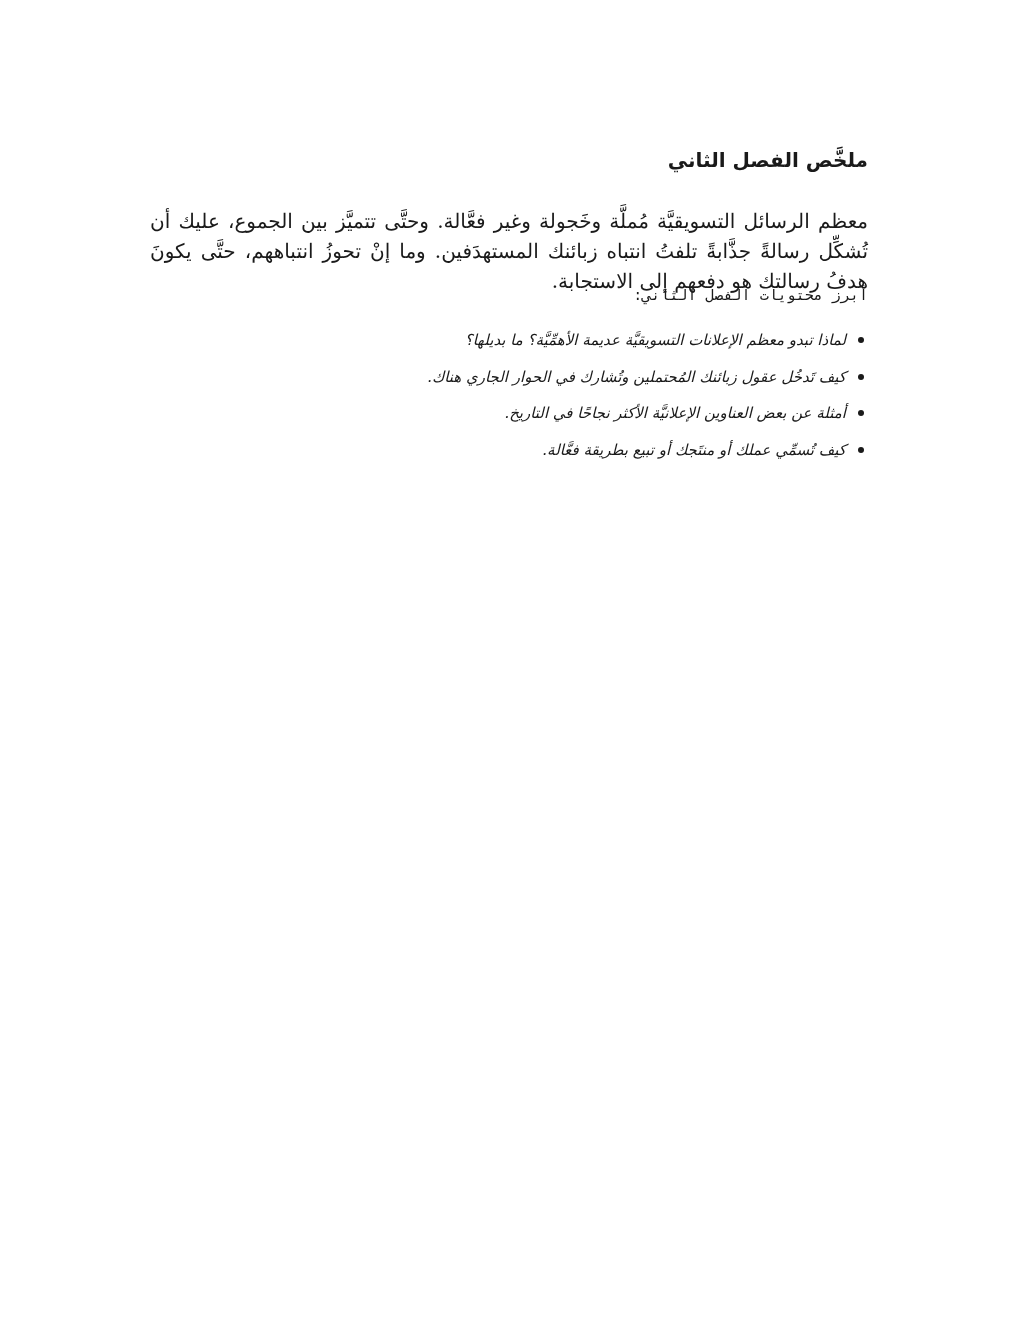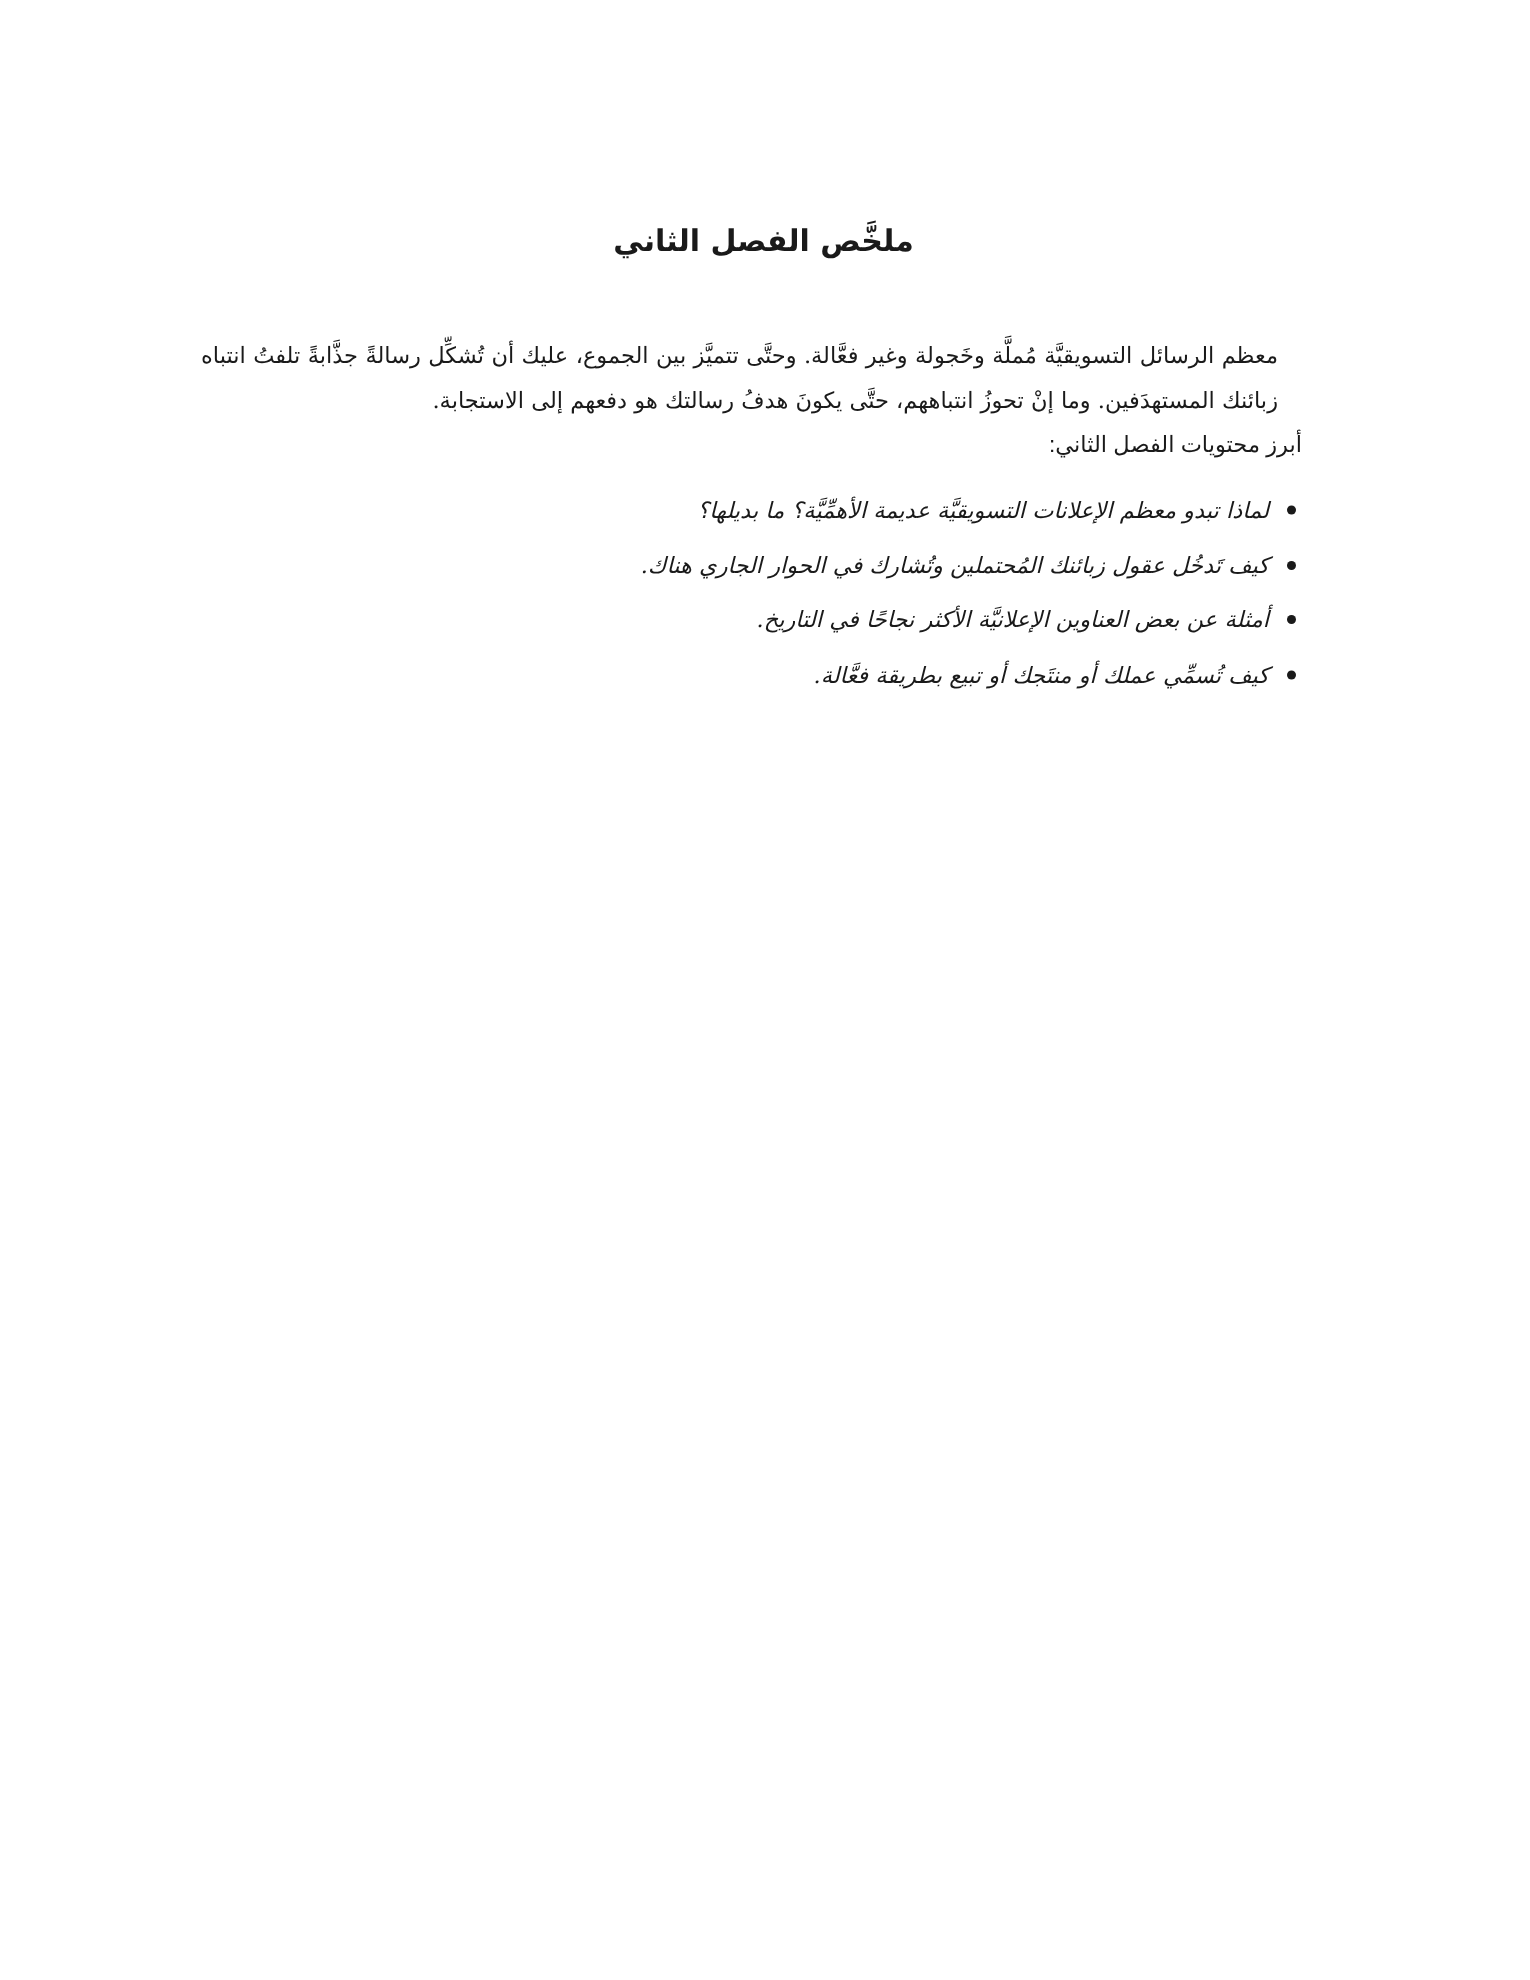--- a/index.html
+++ b/index.html
@@ -19,44 +19,43 @@
       left: 150px;
       top: 0;
       width: 718px;
       direction: rtl;
     }
     .title {
       position: absolute;
       top: 144px;
       left: 0;
       width: 718px;
-      text-align: center;
       font-family: "DejaVu Sans", sans-serif;
       font-weight: bold;
       font-size: 20px;
       line-height: 32px;
       margin: 0;
     }
     .intro {
       position: absolute;
       top: 206px;
       right: 0;
       width: 718px;
       font-family: "DejaVu Serif", serif;
-      font-size: 15px;
+      font-size: 20px;
       line-height: 30px;
       text-align: justify;
       text-align-last: right;
-      margin: 16px;
+      margin: 0;
     }
     .subheading {
       position: absolute;
       top: 282px;
       right: 0;
-      font-family: Liberation Sans, sans-serif;
+      font-family: Liberation Mono, monospace;
       font-size: 15px;
       line-height: 30px;
       margin: 0;
     }
     .bullets {
       position: absolute;
       top: 322px;
       right: 0;
       list-style: none;
       margin: 0;

